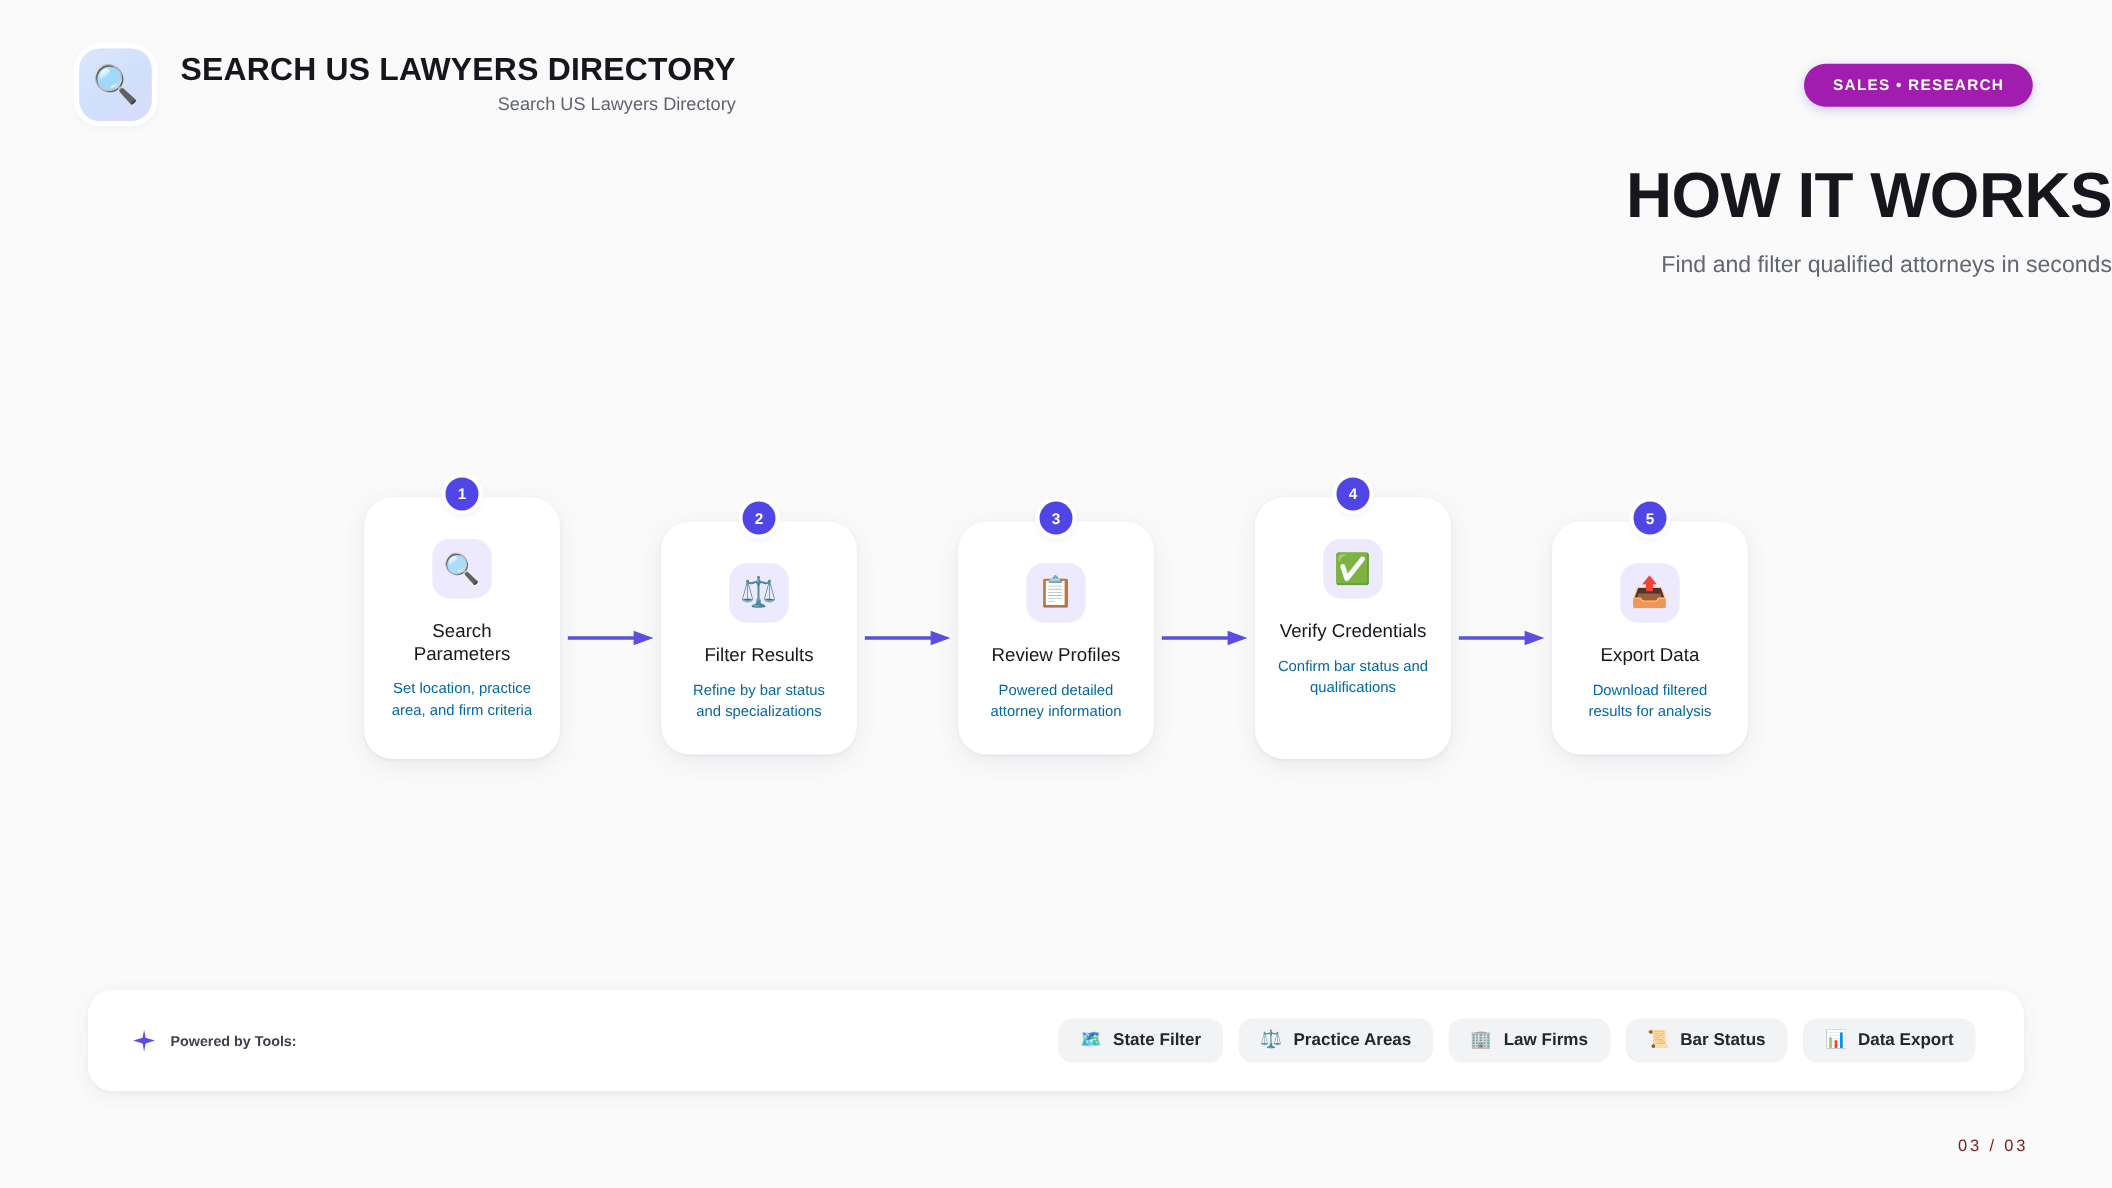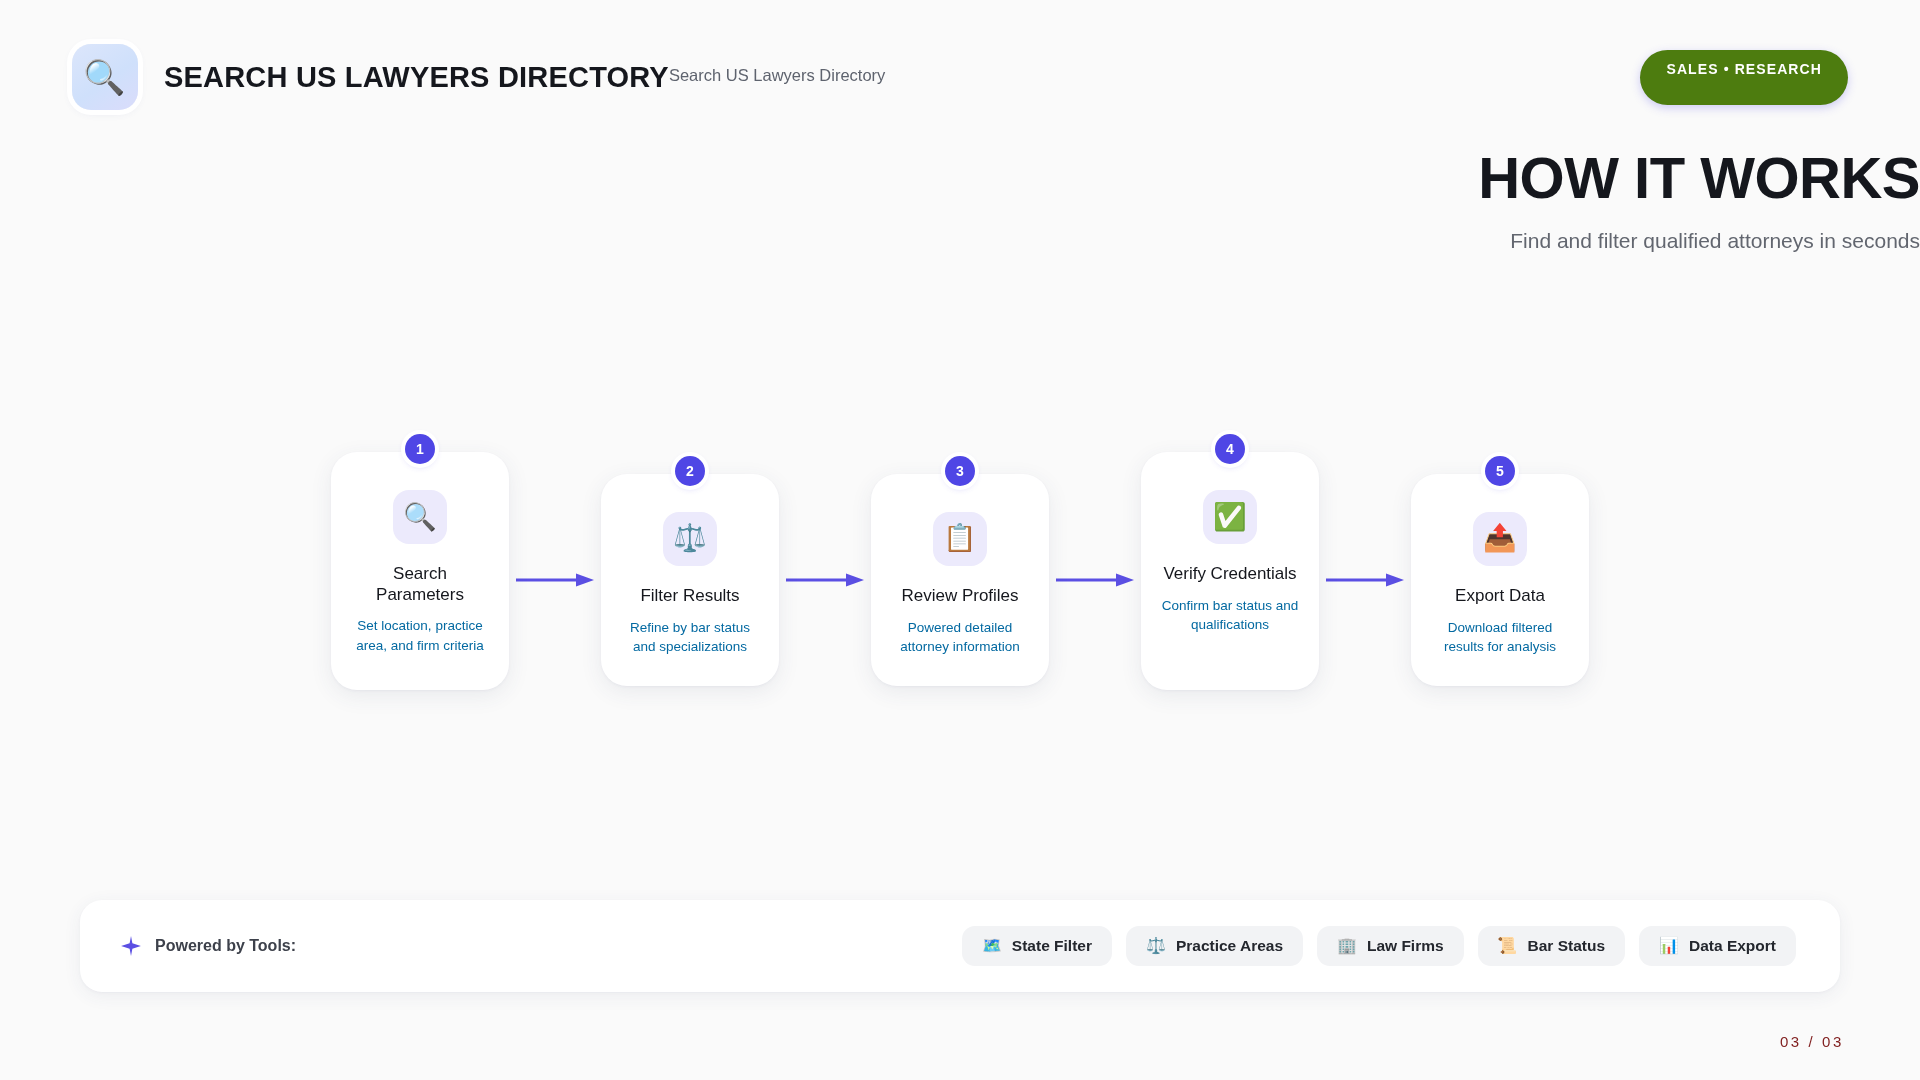--- a/index.html
+++ b/index.html
@@ -40,48 +40,49 @@
     align-items: center;
     justify-content: center;
     font-size: 34px;
     line-height: 1;
     flex: 0 0 auto;
   }
 
   .header-text {
     margin-left: 26px;
     display: flex;
-    flex-direction: row;
-    justify-content: center;
+    flex-direction: column;
+    justify-content: center;
+    align-items: flex-end;
   }
 
   .app-title {
     font-size: 29px;
     font-weight: 700;
     letter-spacing: 0.2px;
     color: #15171d;
     line-height: 1.12;
   }
 
   .app-subtitle {
     margin-top: 5px;
     font-size: 16.5px;
     font-weight: 400;
     color: #5e636e;
     line-height: 1.2;
   }
 
   .header-badge {
     margin-left: auto;
-    background: #4d7c0f;
+    background: #a21caf;
     color: #ffffff;
     font-size: 14px;
     font-weight: 700;
     letter-spacing: 1.1px;
-    padding: 11px 26px 28px;
+    padding: 11px 26px 12px;
     border-radius: 999px;
     white-space: nowrap;
     box-shadow: 0 3px 10px rgba(79, 70, 229, 0.26);
   }
 
   
   .title-block {
     position: absolute;
     top: 148px;
     left: 0;
@@ -215,21 +216,21 @@
   }
 
   .sparkle-icon {
     width: 22px;
     height: 22px;
     color: #5b4fe3;
     display: block;
   }
 
   .powered-label {
-    font-size: 16px;
+    font-size: 13px;
     font-weight: 700;
     color: #3d414b;
   }
 
   .tool-chips {
     margin-left: auto;
     display: flex;
     align-items: center;
     gap: 14px;
   }

